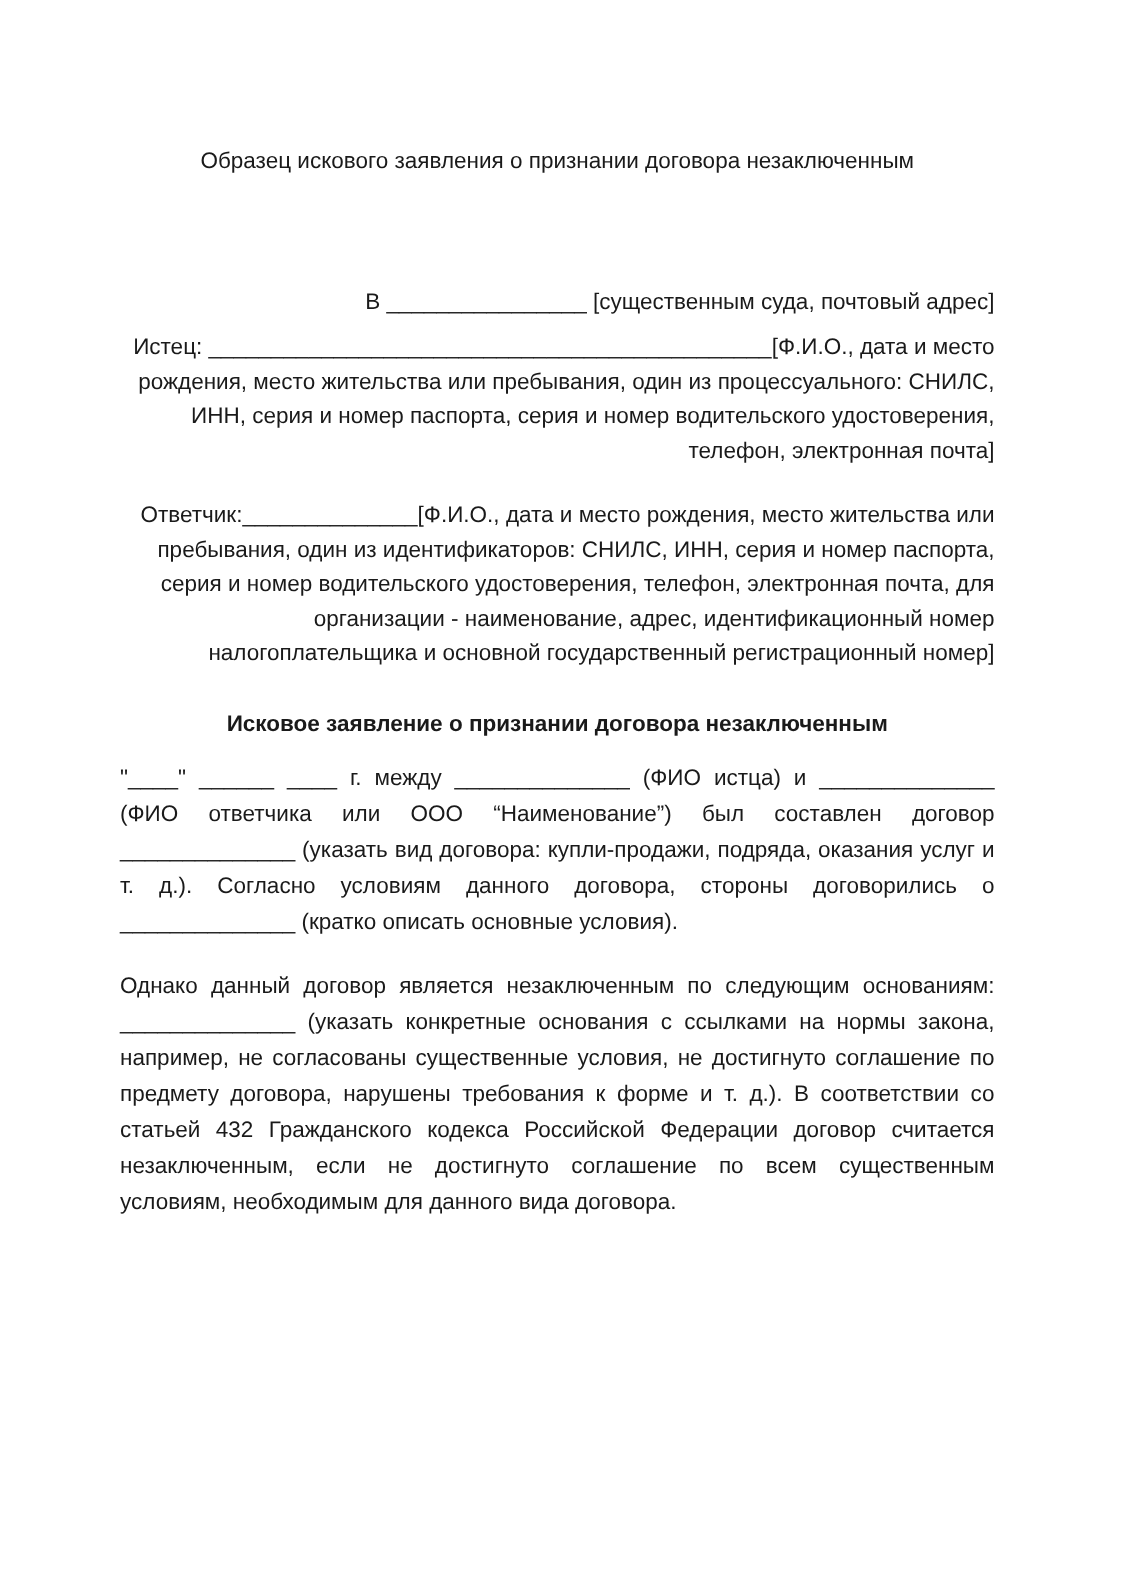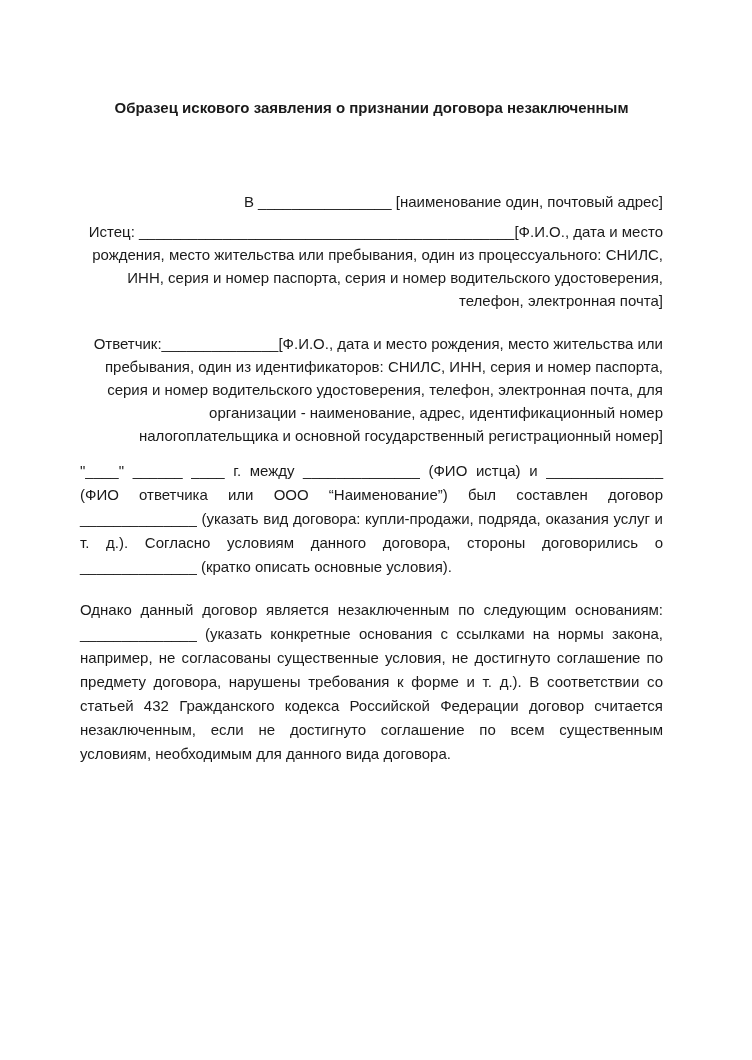--- a/index.html
+++ b/index.html
@@ -16,21 +16,21 @@
     font-family: "Liberation Sans", sans-serif;
     font-size: 15px;
     line-height: 24px;
     color: #1a1a1a;
     box-sizing: border-box;
     padding: 0 89px 0 80px;
   }
   .doc-title {
     margin-top: 96px;
     text-align: center;
-    font-weight: bold;
+    font-weight: normal;
   }
   .court-line {
     margin-top: 70px;
     text-align: right;
   }
   .party-block {
     text-align: right;
     line-height: 23px;
   }
   .plaintiff-block { margin-top: 6px; }
@@ -56,27 +56,28 @@
     text-align: left;
   }
 </style>
 </head>
 <body>
 
 <div class="page">
 
   <div class="doc-title">Образец искового заявления о признании договора незаключенным</div>
 
-  <div class="court-line">В ________________ [наименование один, почтовый адрес]</div>
+  <div class="court-line">В ________________ [существенным суда, почтовый адрес]</div>
 
   <div class="party-block plaintiff-block">Истец: _____________________________________________[Ф.И.О., дата и место рождения, место жительства или пребывания, один из процессуального: СНИЛС, ИНН, серия и номер паспорта, серия и номер водительского удостоверения, телефон, электронная почта]</div>
 
   <div class="party-block defendant-block">Ответчик:______________[Ф.И.О., дата и место рождения, место жительства или пребывания, один из идентификаторов: СНИЛС, ИНН, серия и номер паспорта, серия и номер водительского удостоверения, телефон, электронная почта, для организации - наименование, адрес, идентификационный номер налогоплательщика и основной государственный регистрационный номер]</div>
 
 
+  <div class="claim-subtitle">Исковое заявление о признании договора незаключенным</div>
 
   <div class="body-para para-1">"____" ______ ____ г. между ______________ (ФИО истца) и ______________ (ФИО ответчика или ООО “Наименование”) был составлен договор ______________ (указать вид договора: купли-продажи, подряда, оказания услуг и т. д.). Согласно условиям данного договора, стороны договорились о ______________ (кратко описать основные условия).</div>
 
   <div class="body-para para-2">Однако данный договор является незаключенным по следующим основаниям: ______________ (указать конкретные основания с ссылками на нормы закона, например, не согласованы существенные условия, не достигнуто соглашение по предмету договора, нарушены требования к форме и т. д.). В соответствии со статьей 432 Гражданского кодекса Российской Федерации договор считается незаключенным, если не достигнуто соглашение по всем существенным условиям, необходимым для данного вида договора.</div>
 
 
 
 </div>
 
 </body></html>

